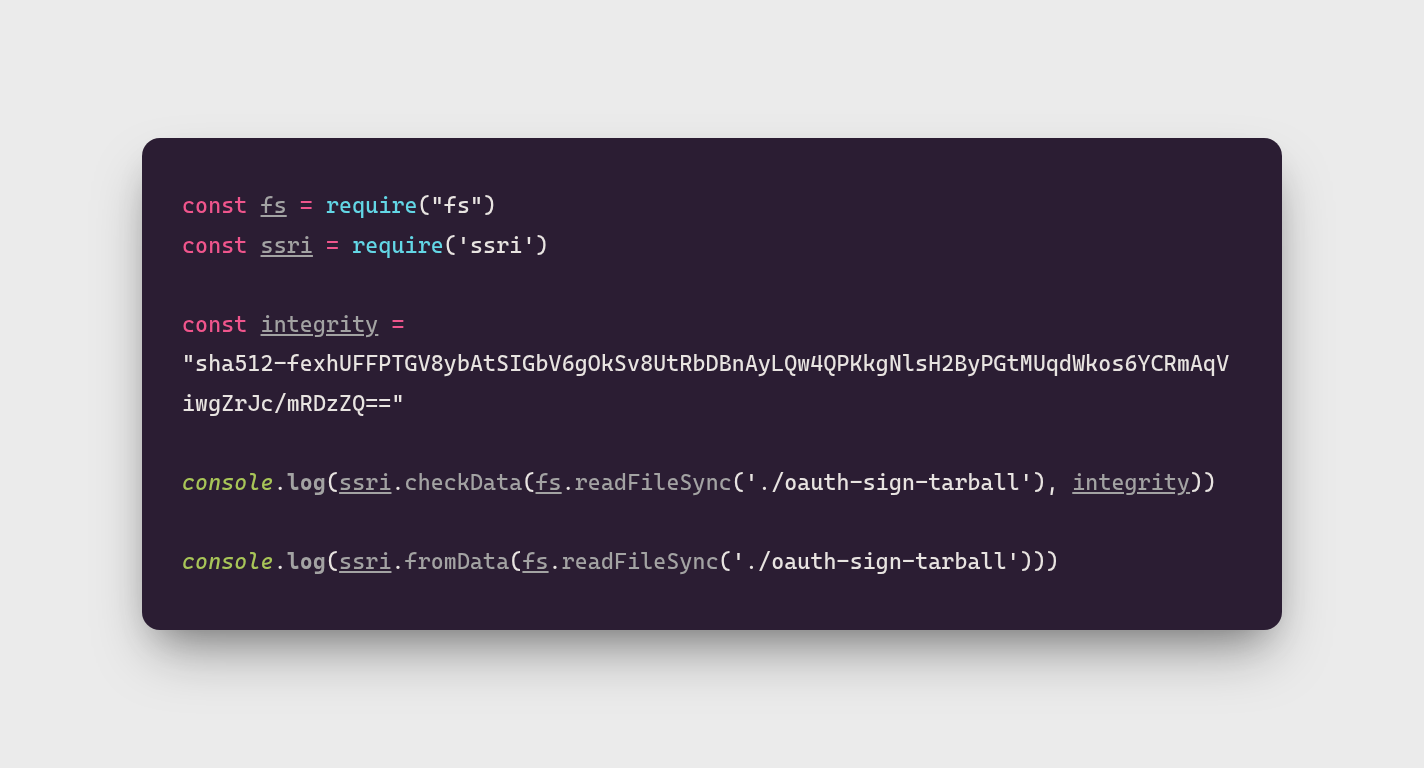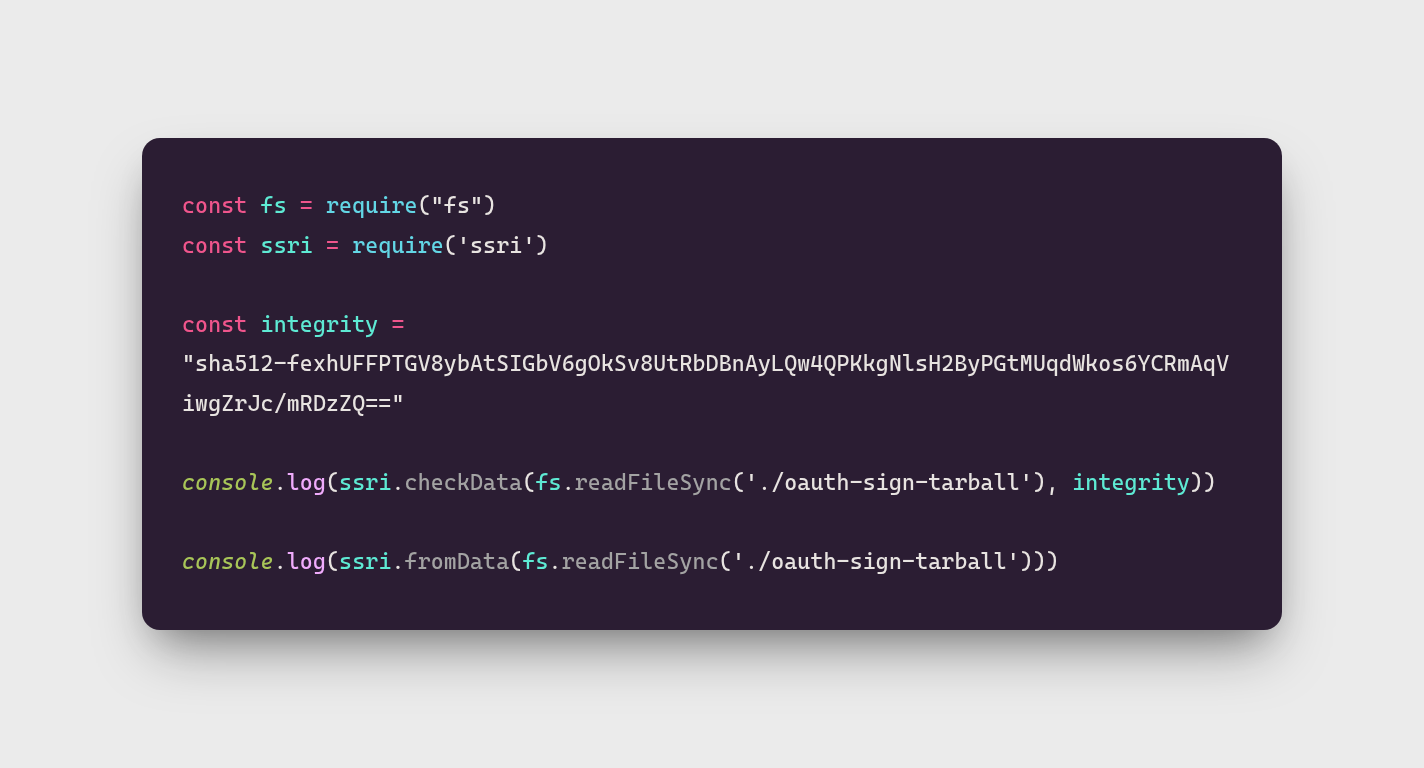--- a/index.html
+++ b/index.html
@@ -24,26 +24,26 @@
       box-shadow: 0 30px 60px -12px rgba(0,0,0,0.35), 0 18px 36px -18px rgba(0,0,0,0.3);
       font-size: 22px;
       line-height: 1.8;
       color: #f0edeb;
       white-space: pre-wrap;
       word-break: break-all;
       font-weight: 500;
       letter-spacing: 0.2px;
     }
     .kw { color: #f0558c; font-weight: 400; }
-    .var { color: #5eead4; }
+    .var { color: #a3a3a3; text-decoration: underline; }
     .op { color: #f0558c; }
     .fn { color: #63d7e6; font-weight: 400; }
     .str { color: #e8e4e1; }
     .obj { color: #a8c558; font-style: italic; }
-    .prop { color: #f0abfc; font-weight: 400; margin-top: 16px; }
+    .prop { color: #a3a3a3; font-weight: 700; margin-top: 16px; }
     .method { color: #a3a3a3; }
     .punct { color: #e8e4e1; }
   </style>
 </head>
 <body>
 
 <div class="code-block"><span><span class="kw">const</span> <span class="var">fs</span> <span class="op">=</span> <span class="fn">require</span><span class="punct">(</span><span class="str">"fs"</span><span class="punct">)</span></span>
 <span><span class="kw">const</span> <span class="var">ssri</span> <span class="op">=</span> <span class="fn">require</span><span class="punct">(</span><span class="str">'ssri'</span><span class="punct">)</span></span>
 
 <span><span class="kw">const</span> <span class="var">integrity</span> <span class="op">=</span></span>

